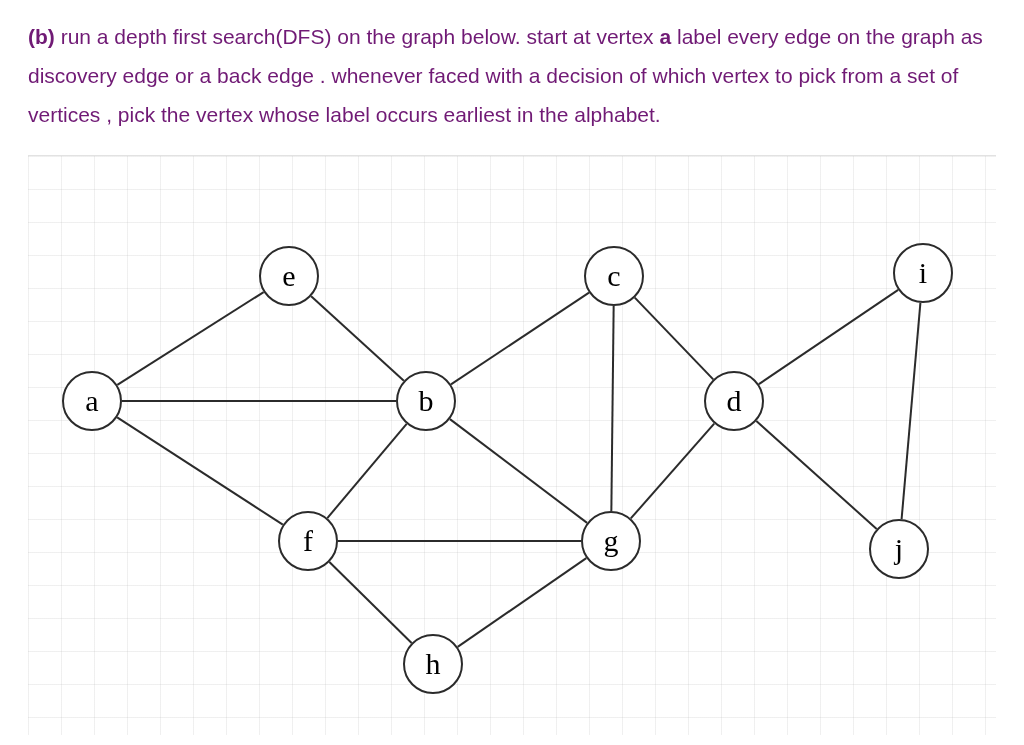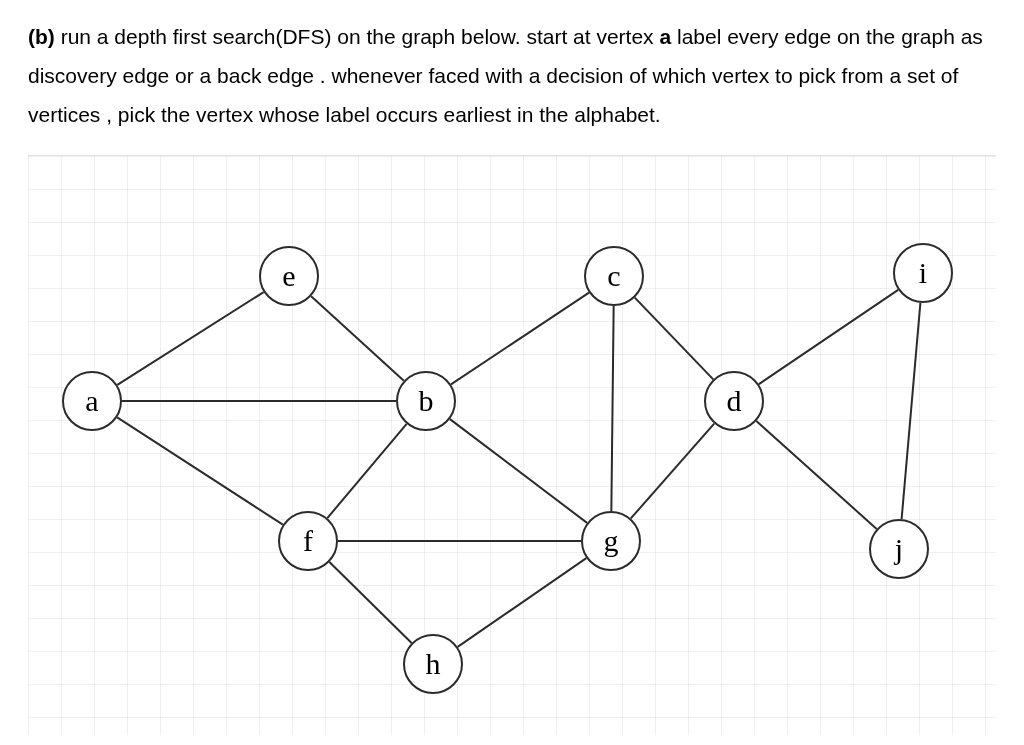--- a/index.html
+++ b/index.html
@@ -1,18 +1,18 @@
 <!DOCTYPE html>
 <html><head>
   <meta charset="utf-8">
   <style>
     * { box-sizing: border-box; margin: 0; padding: 0; }
     html, body { width: 1024px; height: 745px; overflow: hidden; font-family: Georgia, 'Times New Roman', serif; }
     body { background: #ffffff; padding: 18px 28px; }
-    .problem-text { font-size: 21px; line-height: 1.85; color: #000000; margin-bottom: 20px; font-family: Arial, Helvetica, sans-serif; }
+    .problem-text { font-size: 21px; line-height: 1.85; color: #701a75; margin-bottom: 20px; font-family: Arial, Helvetica, sans-serif; }
     .problem-text b { font-weight: 700; }
     .graph-area {
       position: relative;
       width: 968px;
       height: 580px;
       background: #ffffff;
       background-image:
         linear-gradient(to right, rgba(200,200,200,0.28) 1px, transparent 1px),
         linear-gradient(to bottom, rgba(200,200,200,0.28) 1px, transparent 1px);
       background-size: 33px 33px;

